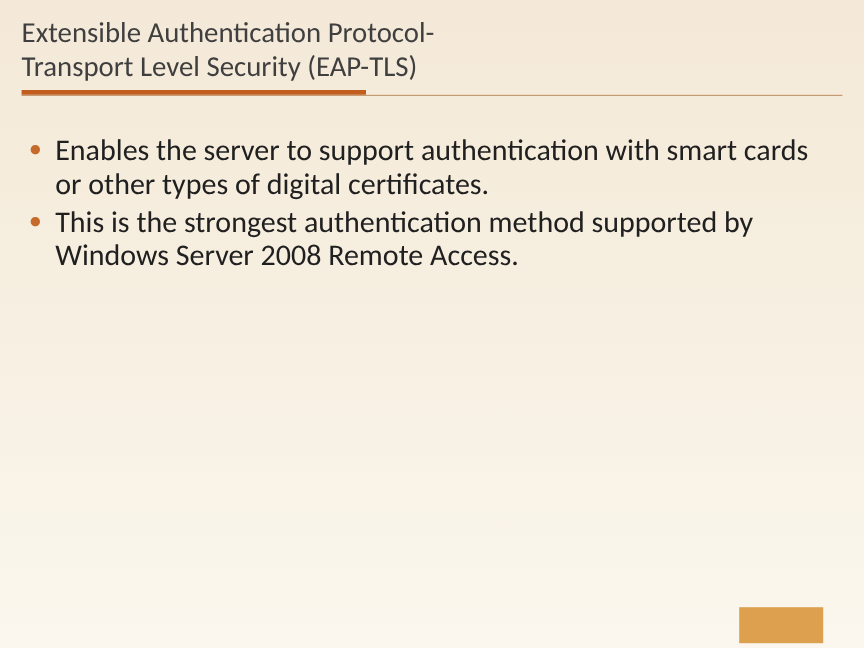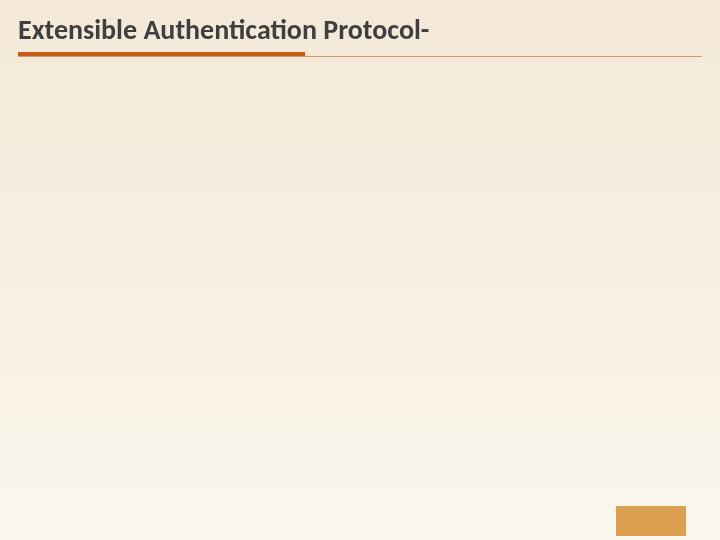--- a/index.html
+++ b/index.html
@@ -1,38 +1,41 @@
 <!DOCTYPE html>
 <html><head>
 <meta charset="utf-8">
 <style>
 html,body{margin:0;padding:0}
 body{width:720px;height:540px;font-family:Calibri,"Segoe UI",Arial,sans-serif;background:linear-gradient(to bottom,#f4e9d8 0%,#f6eedf 40%,#fbf7ee 100%);position:relative;overflow:hidden}
 .header{padding:14px 18px 8px}
-.title{color:#3f3f3f;font-weight:700;font-size:28px;line-height:1.15}
+.title{color:#3f3f3f;font-weight:400;font-size:24px;line-height:1.15}
 .rule{position:relative;height:6px;margin-top:6px}
 .rule .thick{position:absolute;left:0;top:0;width:42%;height:4px;background:#c15e1e}
 .rule .thin{position:absolute;left:0;top:4px;width:100%;height:1px;background:#c69a73}
 .content{padding:22px 20px 0 18px}
 ul{list-style:none;margin:0;padding:0}
 li{position:relative;color:#202020;font-size:25px;line-height:1.15;padding-left:28px;margin-bottom:2px}
 li:before{content:"•";position:absolute;left:6px;top:0;color:#c56a2b;font-size:22px;line-height:1.2}
 .footer-square{position:absolute;right:34px;bottom:4px;width:70px;height:30px;background:#dca04f}
 </style>
 </head>
 <body>
 
 <div class="header">
   <div class="title">
     <span>Extensible Authentication Protocol-</span><br>
+    <span>Transport Level Security (EAP-TLS)</span>
   </div>
   <div class="rule">
     <div class="thick"></div>
     <div class="thin"></div>
   </div>
 </div>
 
 <div class="content">
   <ul>
+    <li>Enables the server to support authentication with smart cards or other types of digital certificates.</li>
+    <li>This is the strongest authentication method supported by Windows Server 2008 Remote Access.</li>
   </ul>
 </div>
 
 <div class="footer-square"></div>
 
 </body></html>

